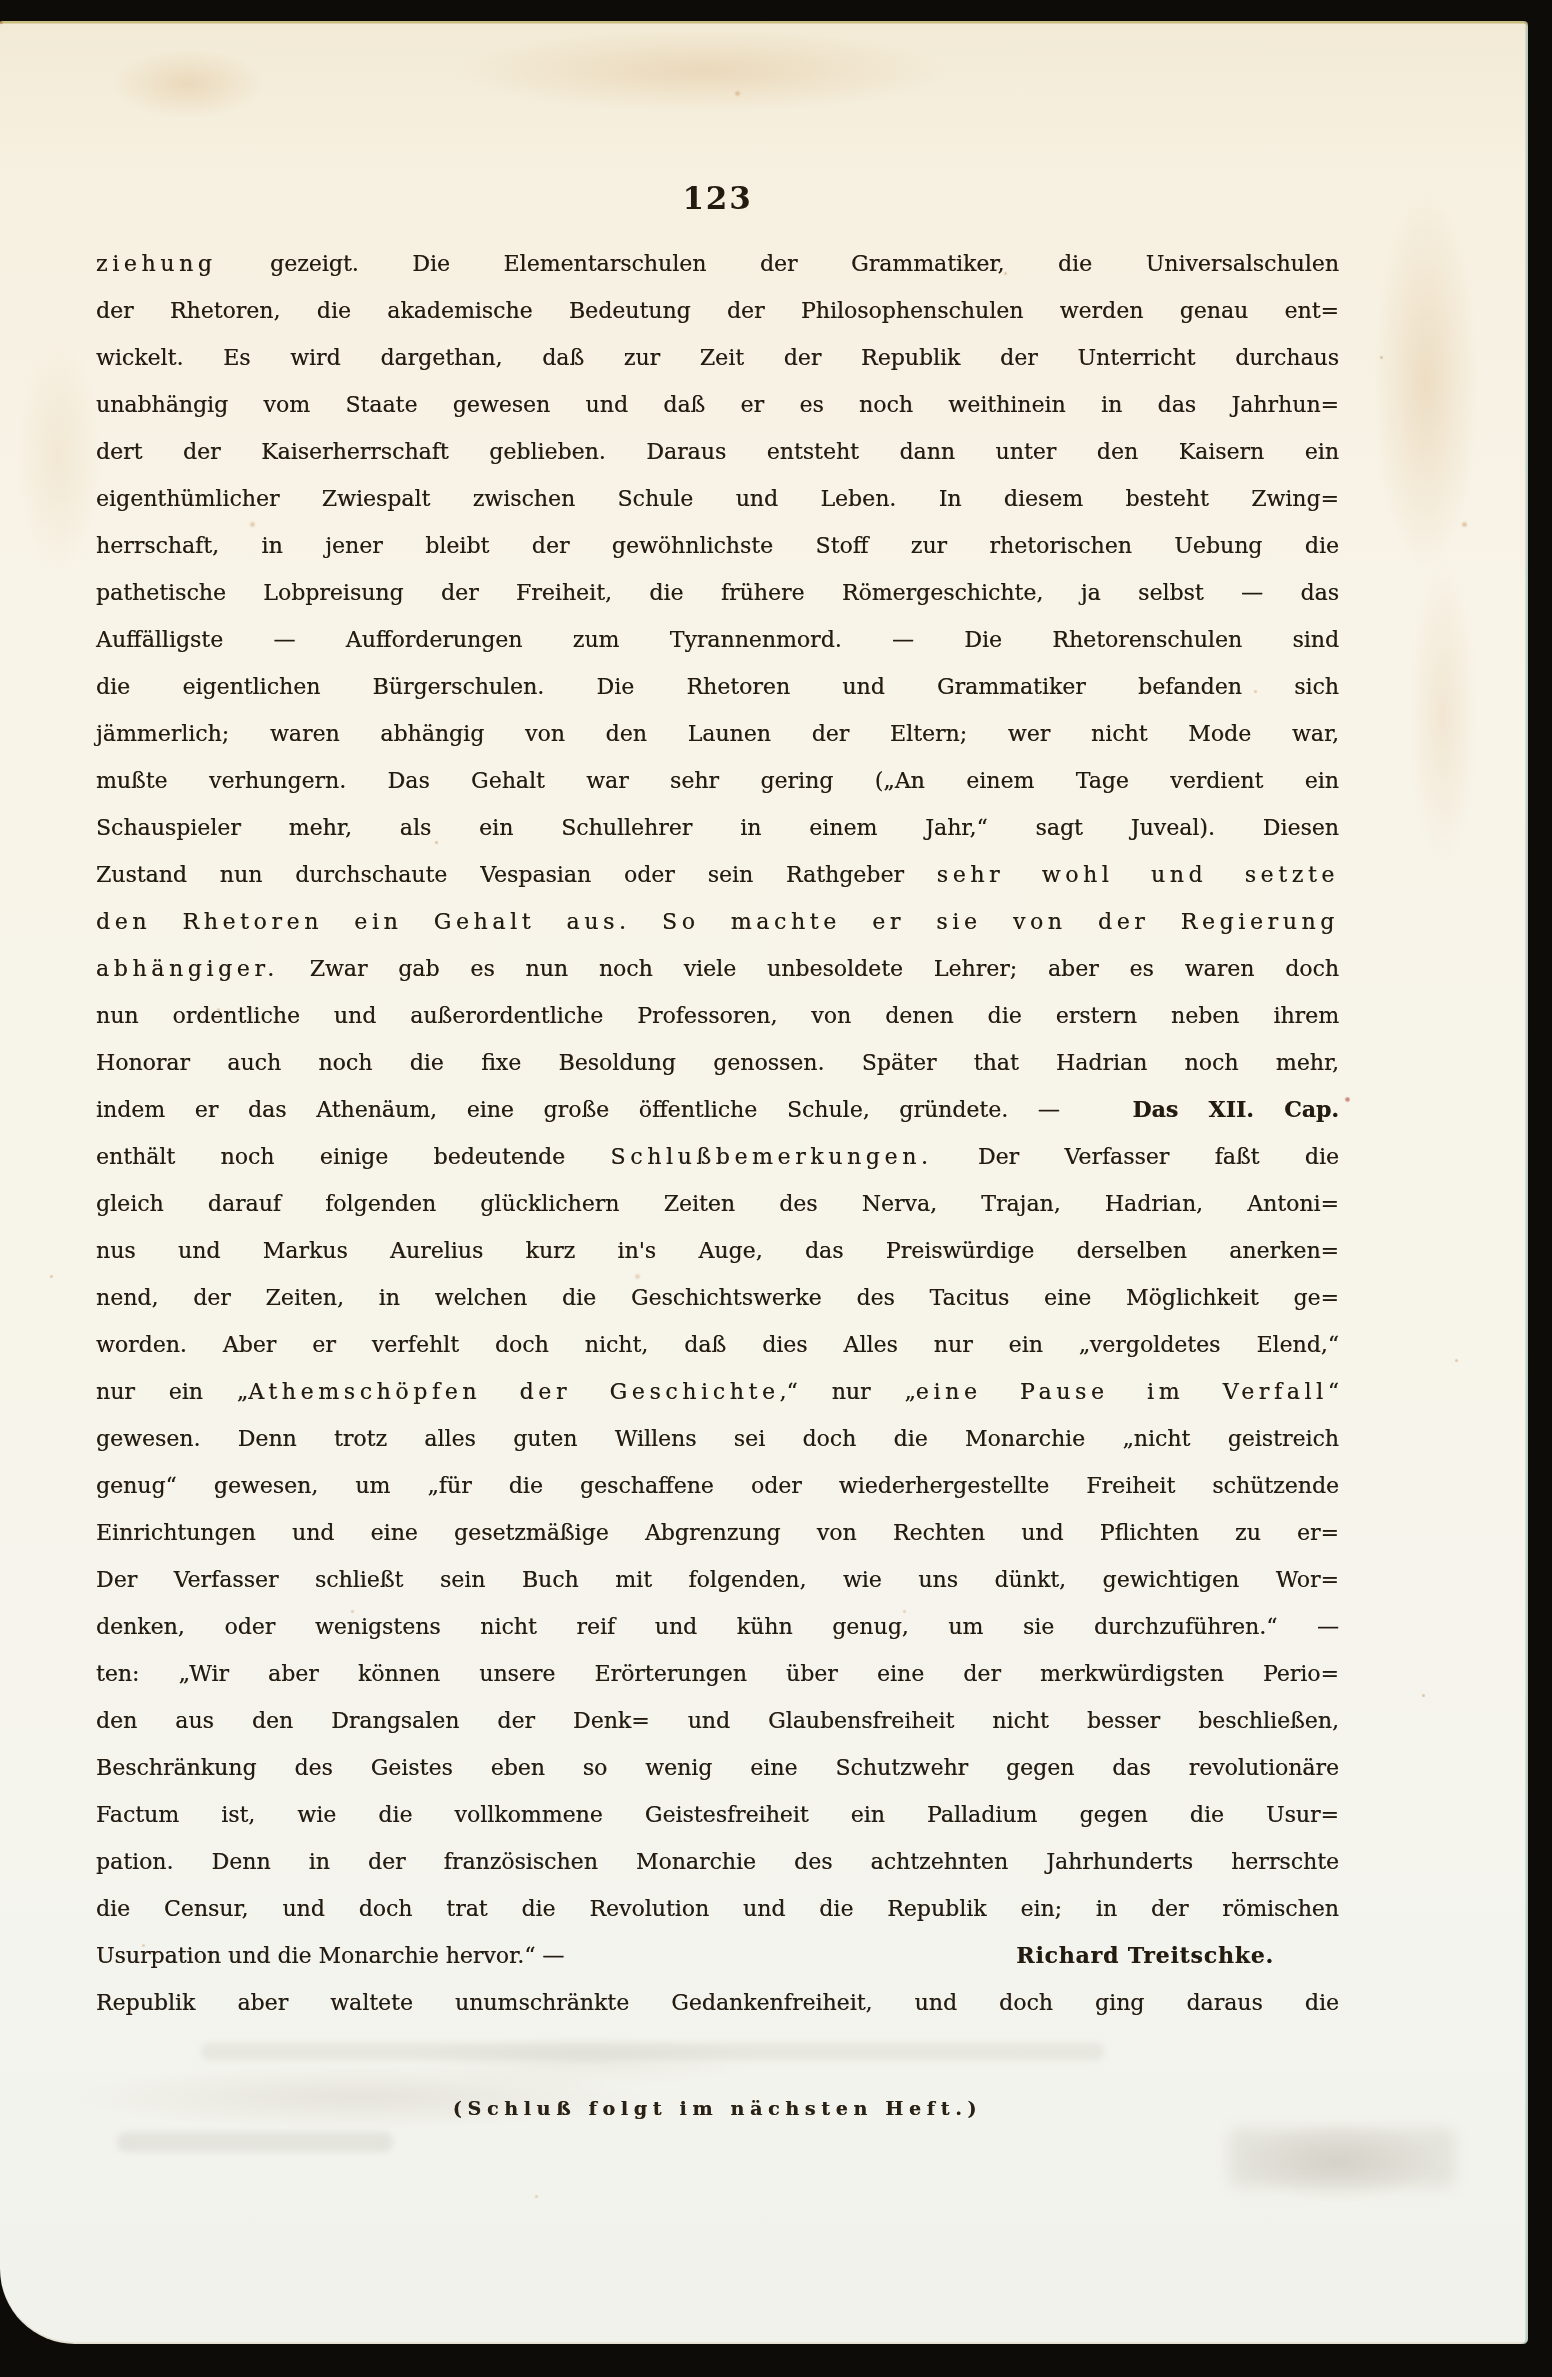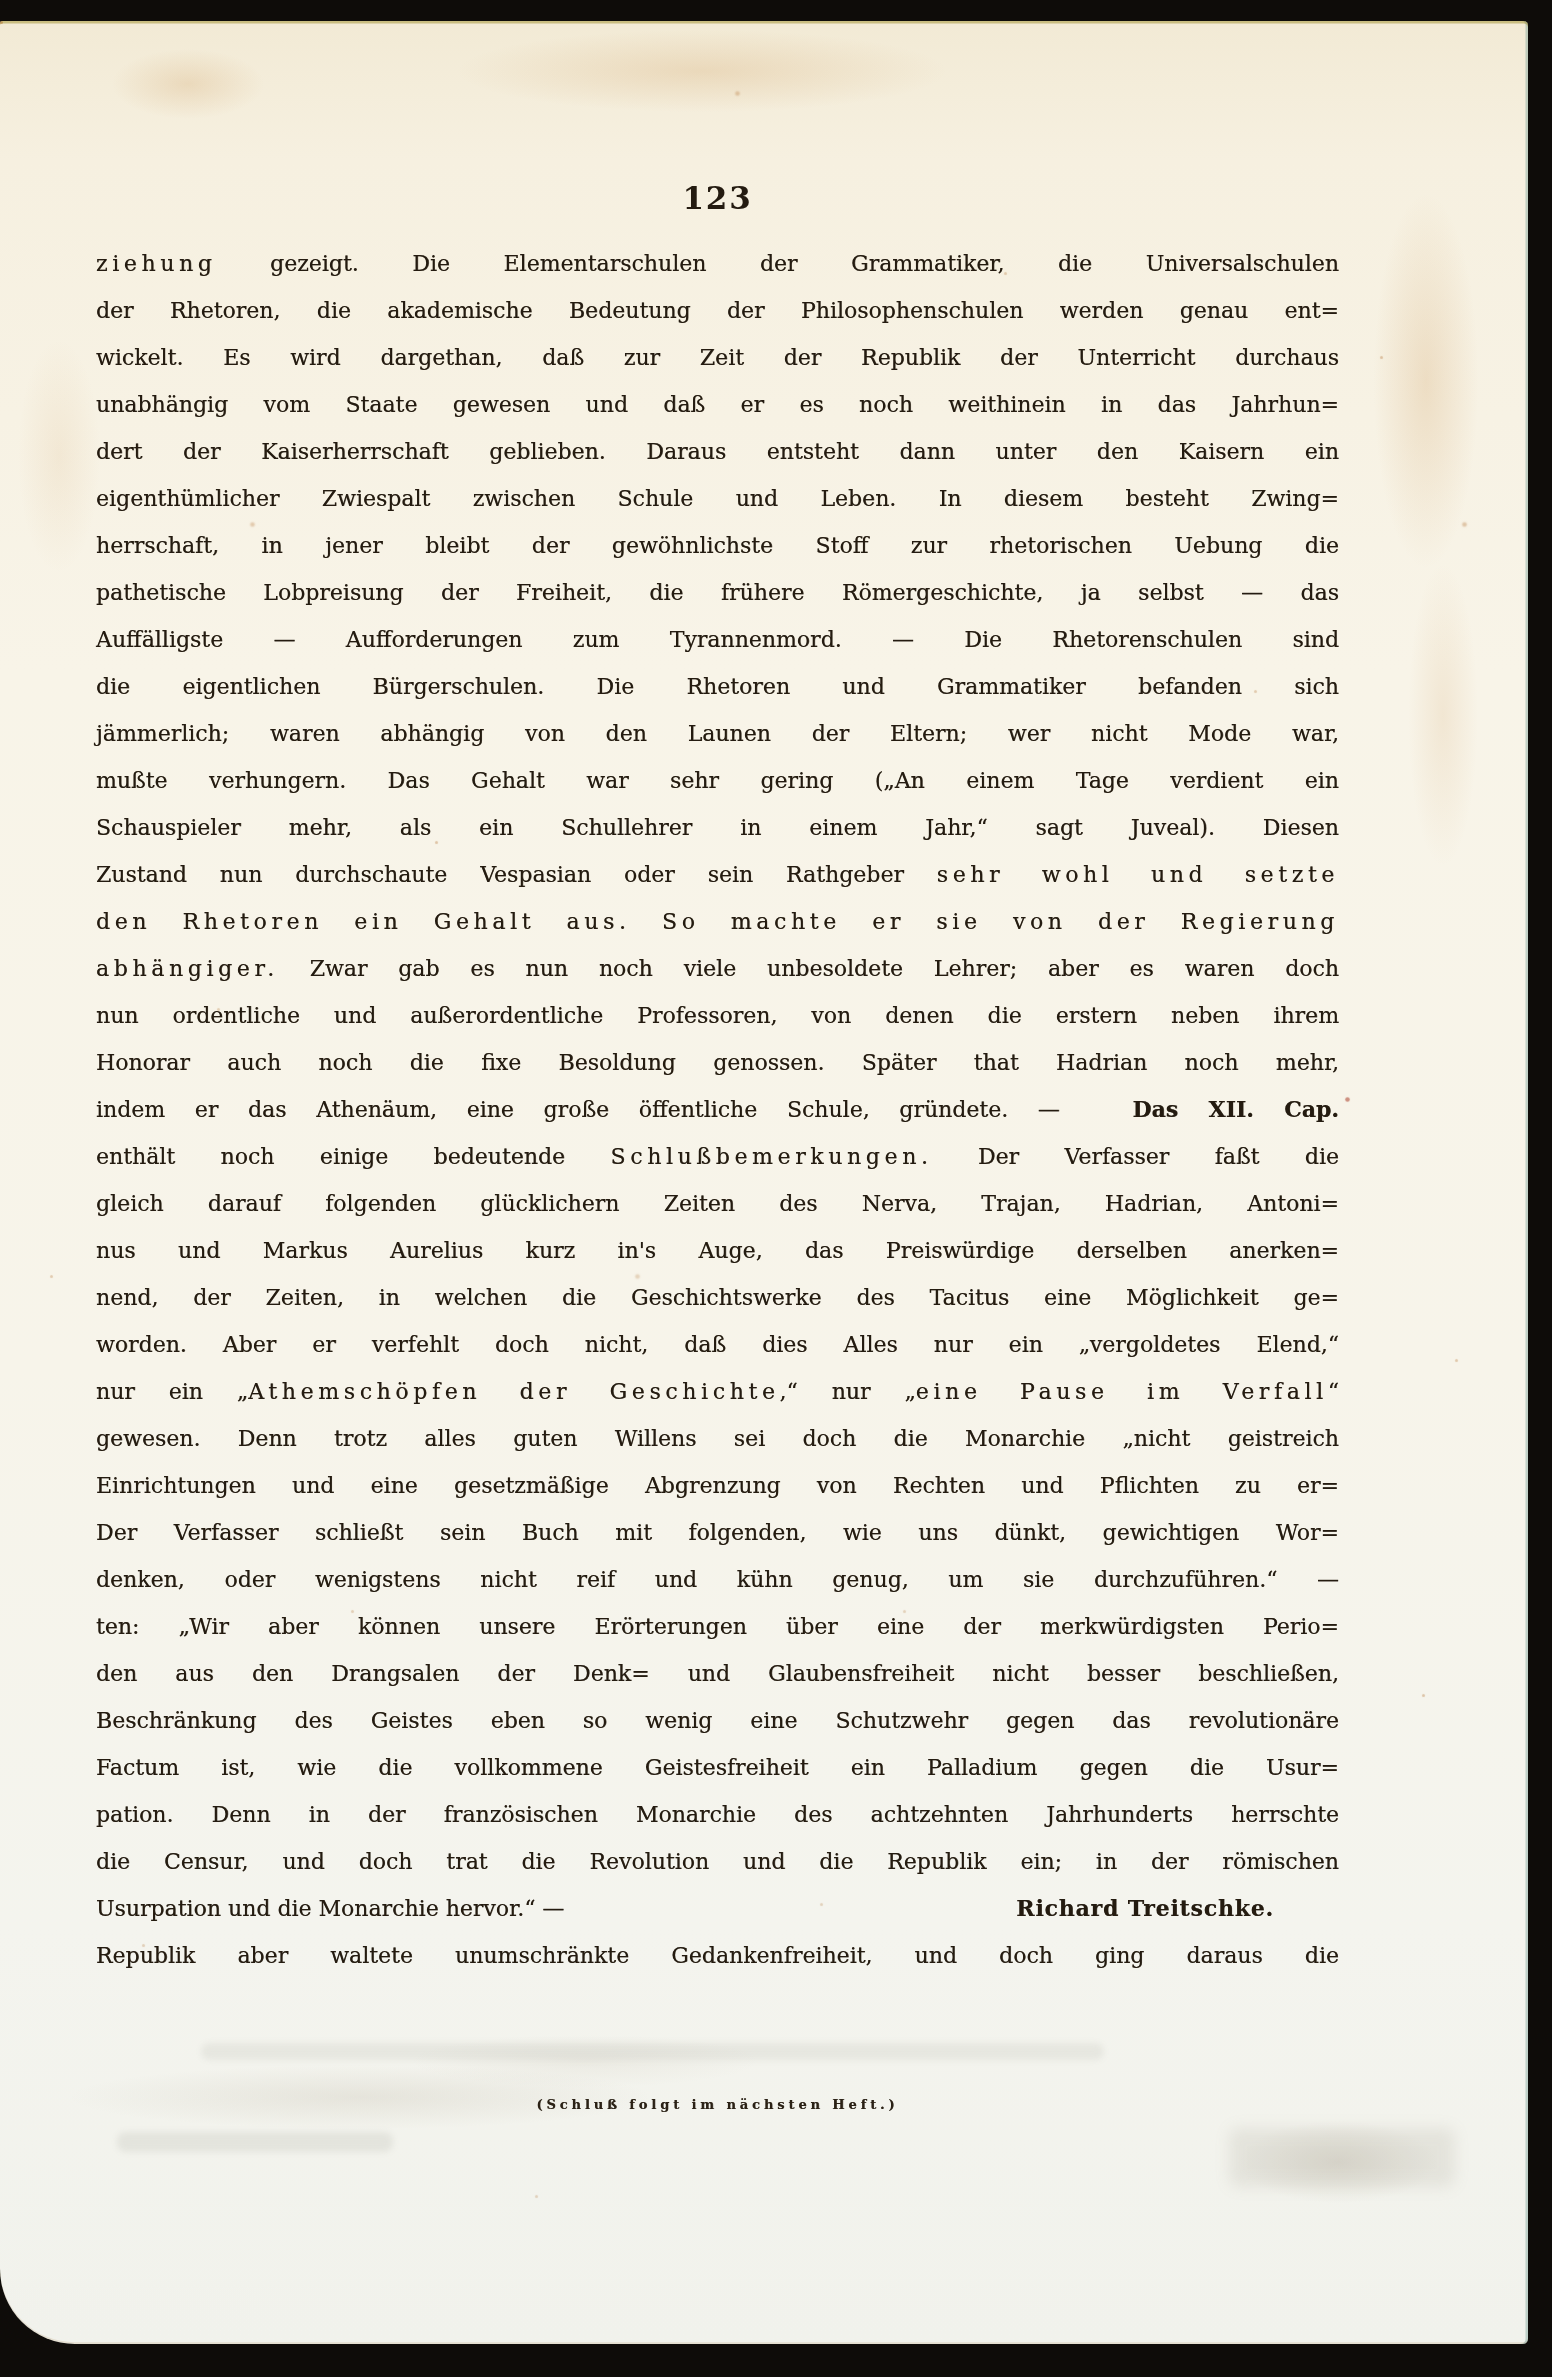--- a/index.html
+++ b/index.html
@@ -75,21 +75,21 @@
   }
   .sigline{
     display:flex;justify-content:space-between;align-items:baseline;
     text-align:left;text-align-last:left;
   }
   .sigline .sig{font-weight:700;margin-right:65px;letter-spacing:0.8px;}
   .sp{letter-spacing:0.21em;}
   .b{font-weight:700;margin-left:43px;}
   .footer-note{
     position:absolute;left:96px;top:2076px;width:1243px;
-    text-align:center;font-size:13px;font-weight:700;letter-spacing:0.30em;
+    text-align:center;font-size:19px;font-weight:700;letter-spacing:0.30em;
     color:#2a2115;text-shadow:0.3px 0 0 rgba(36,27,16,0.6);
   }
 </style>
 </head>
 <body>
 
 <div class="paper">
   <div class="foxing-dots"></div>
   <div class="ghost ghost-1"></div>
   <div class="ghost ghost-2"></div>
@@ -117,20 +117,21 @@
       <div class="line"><span>nun ordentliche und außerordentliche Professoren, von denen die erstern neben ihrem</span></div>
       <div class="line"><span>Honorar auch noch die fixe Besoldung genossen. Später that Hadrian noch mehr,</span></div>
       <div class="line"><span>indem er das Athenäum, eine große öffentliche Schule, gründete. — </span><span class="b">Das XII. Cap.</span></div>
       <div class="line"><span>enthält noch einige bedeutende </span><span class="sp">Schlußbemerkungen.</span><span> Der Verfasser faßt die</span></div>
       <div class="line"><span>gleich darauf folgenden glücklichern Zeiten des Nerva, Trajan, Hadrian, Antoni=</span></div>
       <div class="line"><span>nus und Markus Aurelius kurz in's Auge, das Preiswürdige derselben anerken=</span></div>
       <div class="line"><span>nend, der Zeiten, in welchen die Geschichtswerke des Tacitus eine Möglichkeit ge=</span></div>
       <div class="line"><span>worden. Aber er verfehlt doch nicht, daß dies Alles nur ein „vergoldetes Elend,“</span></div>
       <div class="line"><span>nur ein „</span><span class="sp">Athemschöpfen der Geschichte</span><span>,“ nur „</span><span class="sp">eine Pause im Verfall</span><span>“</span></div>
       <div class="line"><span>gewesen. Denn trotz alles guten Willens sei doch die Monarchie „nicht geistreich</span></div>
+      <div class="line"><span>genug“ gewesen, um „für die geschaffene oder wiederhergestellte Freiheit schützende</span></div>
       <div class="line"><span>Einrichtungen und eine gesetzmäßige Abgrenzung von Rechten und Pflichten zu er=</span></div>
       <div class="line"><span>Der Verfasser schließt sein Buch mit folgenden, wie uns dünkt, gewichtigen Wor=</span></div>
       <div class="line"><span>denken, oder wenigstens nicht reif und kühn genug, um sie durchzuführen.“ —</span></div>
       <div class="line"><span>ten: „Wir aber können unsere Erörterungen über eine der merkwürdigsten Perio=</span></div>
       <div class="line"><span>den aus den Drangsalen der Denk= und Glaubensfreiheit nicht besser beschließen,</span></div>
       <div class="line"><span>Beschränkung des Geistes eben so wenig eine Schutzwehr gegen das revolutionäre</span></div>
       <div class="line"><span>Factum ist, wie die vollkommene Geistesfreiheit ein Palladium gegen die Usur=</span></div>
       <div class="line"><span>pation. Denn in der französischen Monarchie des achtzehnten Jahrhunderts herrschte</span></div>
       <div class="line"><span>die Censur, und doch trat die Revolution und die Republik ein; in der römischen</span></div>
       <div class="line sigline">

